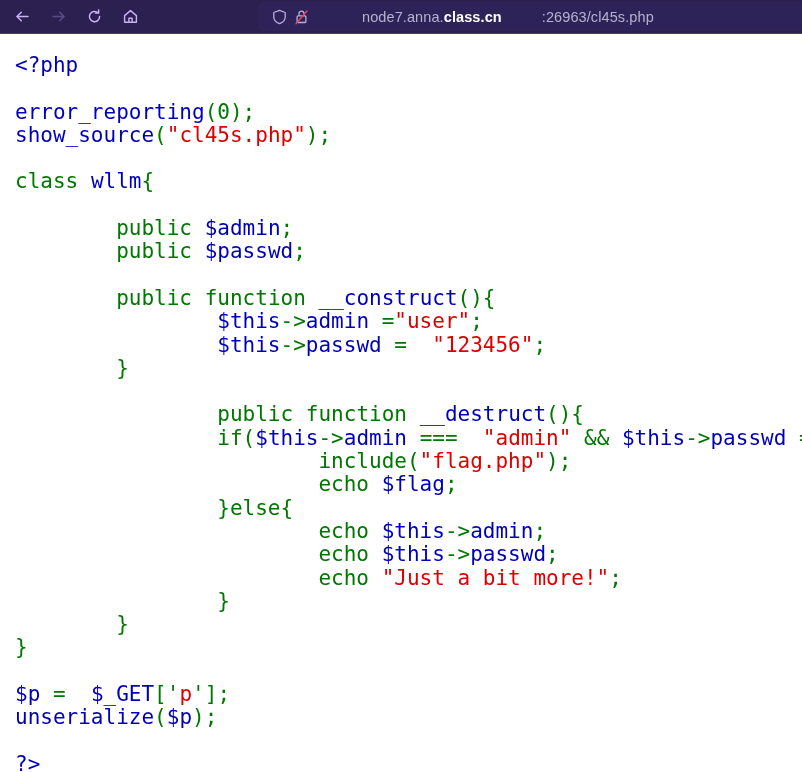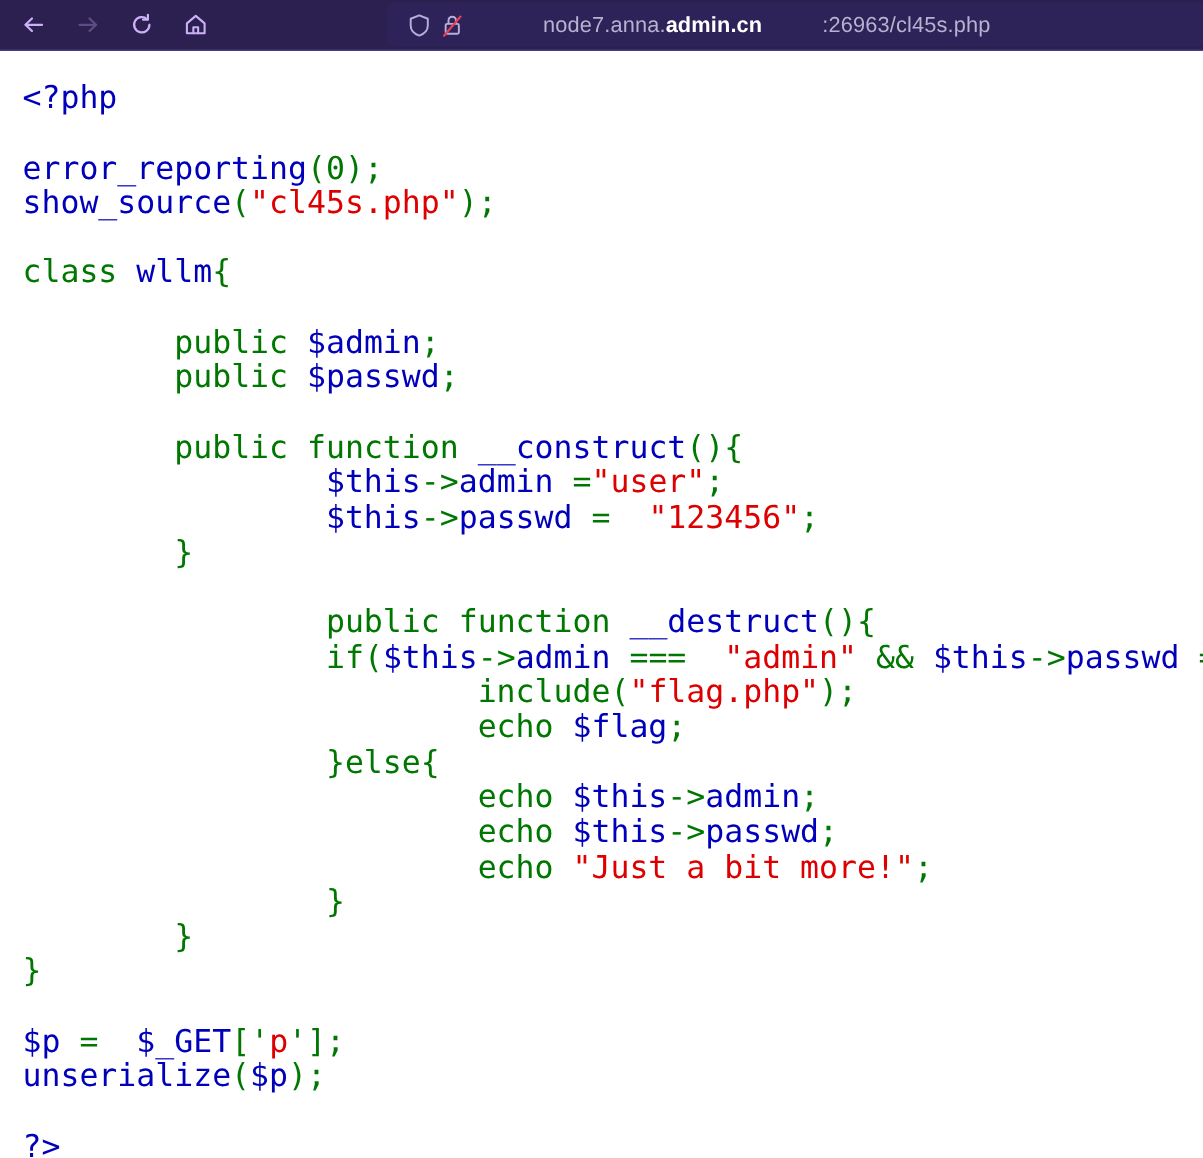--- a/index.html
+++ b/index.html
@@ -156,21 +156,21 @@
       <svg width="15" height="16" viewBox="0 0 15 16" fill="none">
         <g stroke="#b9aed8" stroke-width="1.3" stroke-linejoin="round" fill="none">
           <rect x="3.1" y="6.9" width="8.8" height="6.6" rx="1"></rect>
           <path d="M5.0 6.9 L5.0 4.6 a2.5 2.5 0 0 1 5 0 L10 6.9"></path>
         </g>
         <path d="M2.0 14.8 L13.0 2.0" stroke="#e8415a" stroke-width="1.4" stroke-linecap="round"></path>
       </svg>
     </span>
 
     <span id="url-text">
-      <span class="host-dim">node7.anna.</span><span class="host-strong">admin.cn</span><span class="host-dim">:26963/cl45s.php</span>
+      <span class="host-dim">node7.anna.</span><span class="host-strong">class.cn</span><span class="host-dim">:26963/cl45s.php</span>
     </span>
   </div>
 </div>
 
 <div id="page-content">
   <pre id="code-block"><span class="c-default">&lt;?php</span>
 
 <span class="c-default">error_reporting</span><span class="c-keyword">(</span><span class="c-keyword">0</span><span class="c-keyword">);</span>
 <span class="c-default">show_source</span><span class="c-keyword">(</span><span class="c-string">"cl45s.php"</span><span class="c-keyword">);</span>
 

